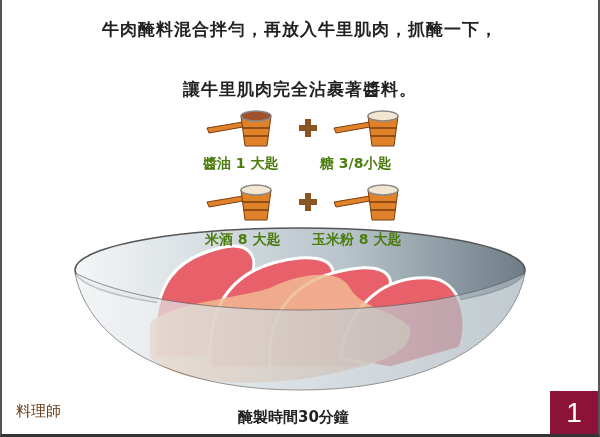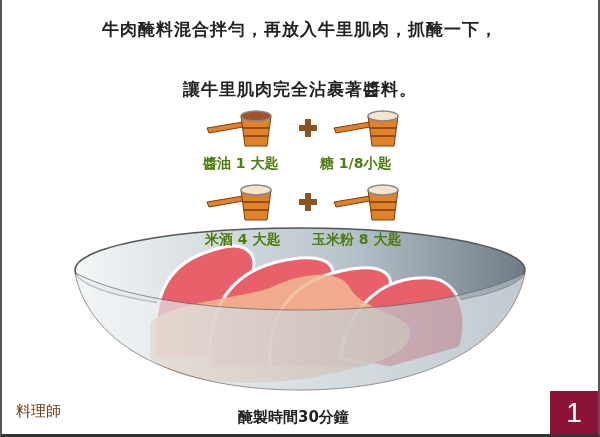--- a/index.html
+++ b/index.html
@@ -61,37 +61,37 @@
 </svg>
 <div class="plus" style="left:299px;top:119px"></div>
 <svg class="cup" style="left:332px;top:108px" viewBox="0 0 70 40">
   <path d="M2 20 L38 14 L38 19 L4 25 Z" fill="#e0822a" stroke="#7a3d10" stroke-width="1"></path>
   <path d="M36 8 L66 8 L62 38 L40 38 Z" fill="#e0822a" stroke="#7a3d10" stroke-width="1"></path>
   <ellipse cx="51" cy="8" rx="15" ry="5" fill="#f3e6d0" stroke="#888" stroke-width="1.5"></ellipse>
   <line x1="38" y1="20" x2="64" y2="20" stroke="#7a3d10" stroke-width="1.5"></line>
   <line x1="39" y1="28" x2="63" y2="28" stroke="#7a3d10" stroke-width="1.5"></line>
 </svg>
 <div class="label" style="left:203px;top:155px">醬油 1 大匙</div>
-<div class="label" style="left:320px;top:155px">糖 1/8小匙</div>
+<div class="label" style="left:320px;top:155px">糖 3/8小匙</div>
 
 <svg class="cup" style="left:205px;top:182px" viewBox="0 0 70 40">
   <path d="M2 20 L38 14 L38 19 L4 25 Z" fill="#e0822a" stroke="#7a3d10" stroke-width="1"></path>
   <path d="M36 8 L66 8 L62 38 L40 38 Z" fill="#e0822a" stroke="#7a3d10" stroke-width="1"></path>
   <ellipse cx="51" cy="8" rx="15" ry="5" fill="#f3e6d0" stroke="#888" stroke-width="1.5"></ellipse>
   <line x1="38" y1="20" x2="64" y2="20" stroke="#7a3d10" stroke-width="1.5"></line>
   <line x1="39" y1="28" x2="63" y2="28" stroke="#7a3d10" stroke-width="1.5"></line>
 </svg>
 <div class="plus" style="left:299px;top:193px"></div>
 <svg class="cup" style="left:332px;top:182px" viewBox="0 0 70 40">
   <path d="M2 20 L38 14 L38 19 L4 25 Z" fill="#e0822a" stroke="#7a3d10" stroke-width="1"></path>
   <path d="M36 8 L66 8 L62 38 L40 38 Z" fill="#e0822a" stroke="#7a3d10" stroke-width="1"></path>
   <ellipse cx="51" cy="8" rx="15" ry="5" fill="#f3e6d0" stroke="#888" stroke-width="1.5"></ellipse>
   <line x1="38" y1="20" x2="64" y2="20" stroke="#7a3d10" stroke-width="1.5"></line>
   <line x1="39" y1="28" x2="63" y2="28" stroke="#7a3d10" stroke-width="1.5"></line>
 </svg>
-<div class="label" style="left:205px;top:231px">米酒 4 大匙</div>
+<div class="label" style="left:205px;top:231px">米酒 8 大匙</div>
 <div class="label" style="left:312px;top:231px">玉米粉 8 大匙</div>
 
 <div class="brand">
   <span class="brand-zh">料理師</span>
 </div>
 <div class="footer-text">醃製時間30分鐘</div>
 <div class="page-num">1</div>
 
 </body></html>

